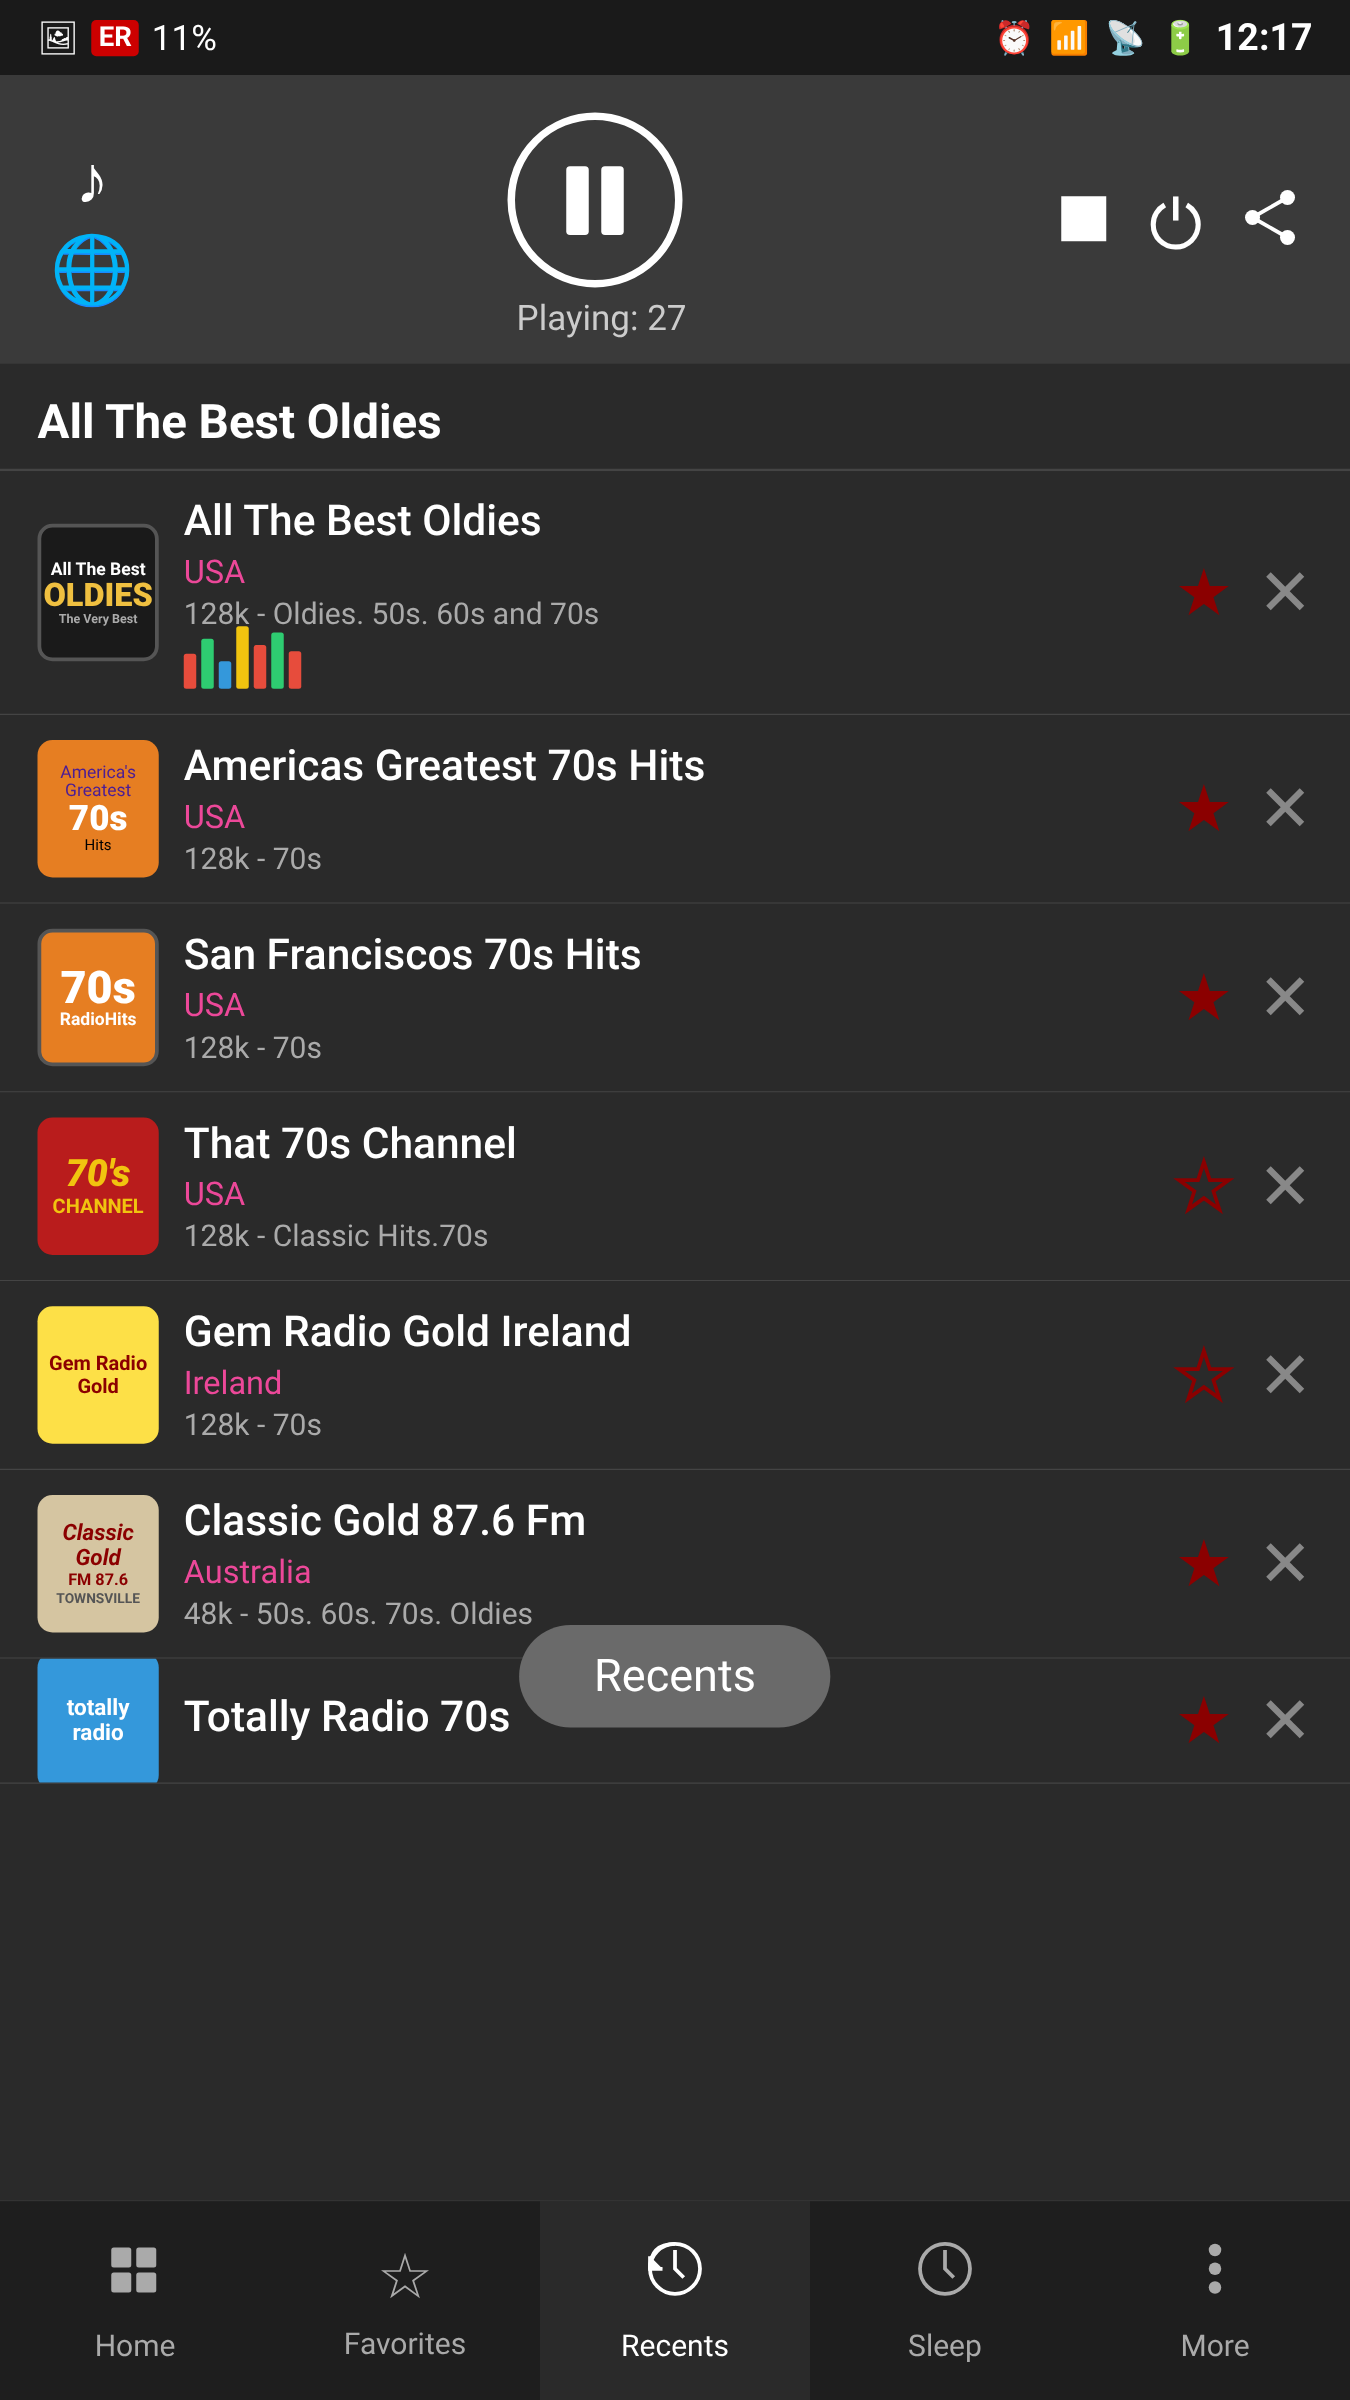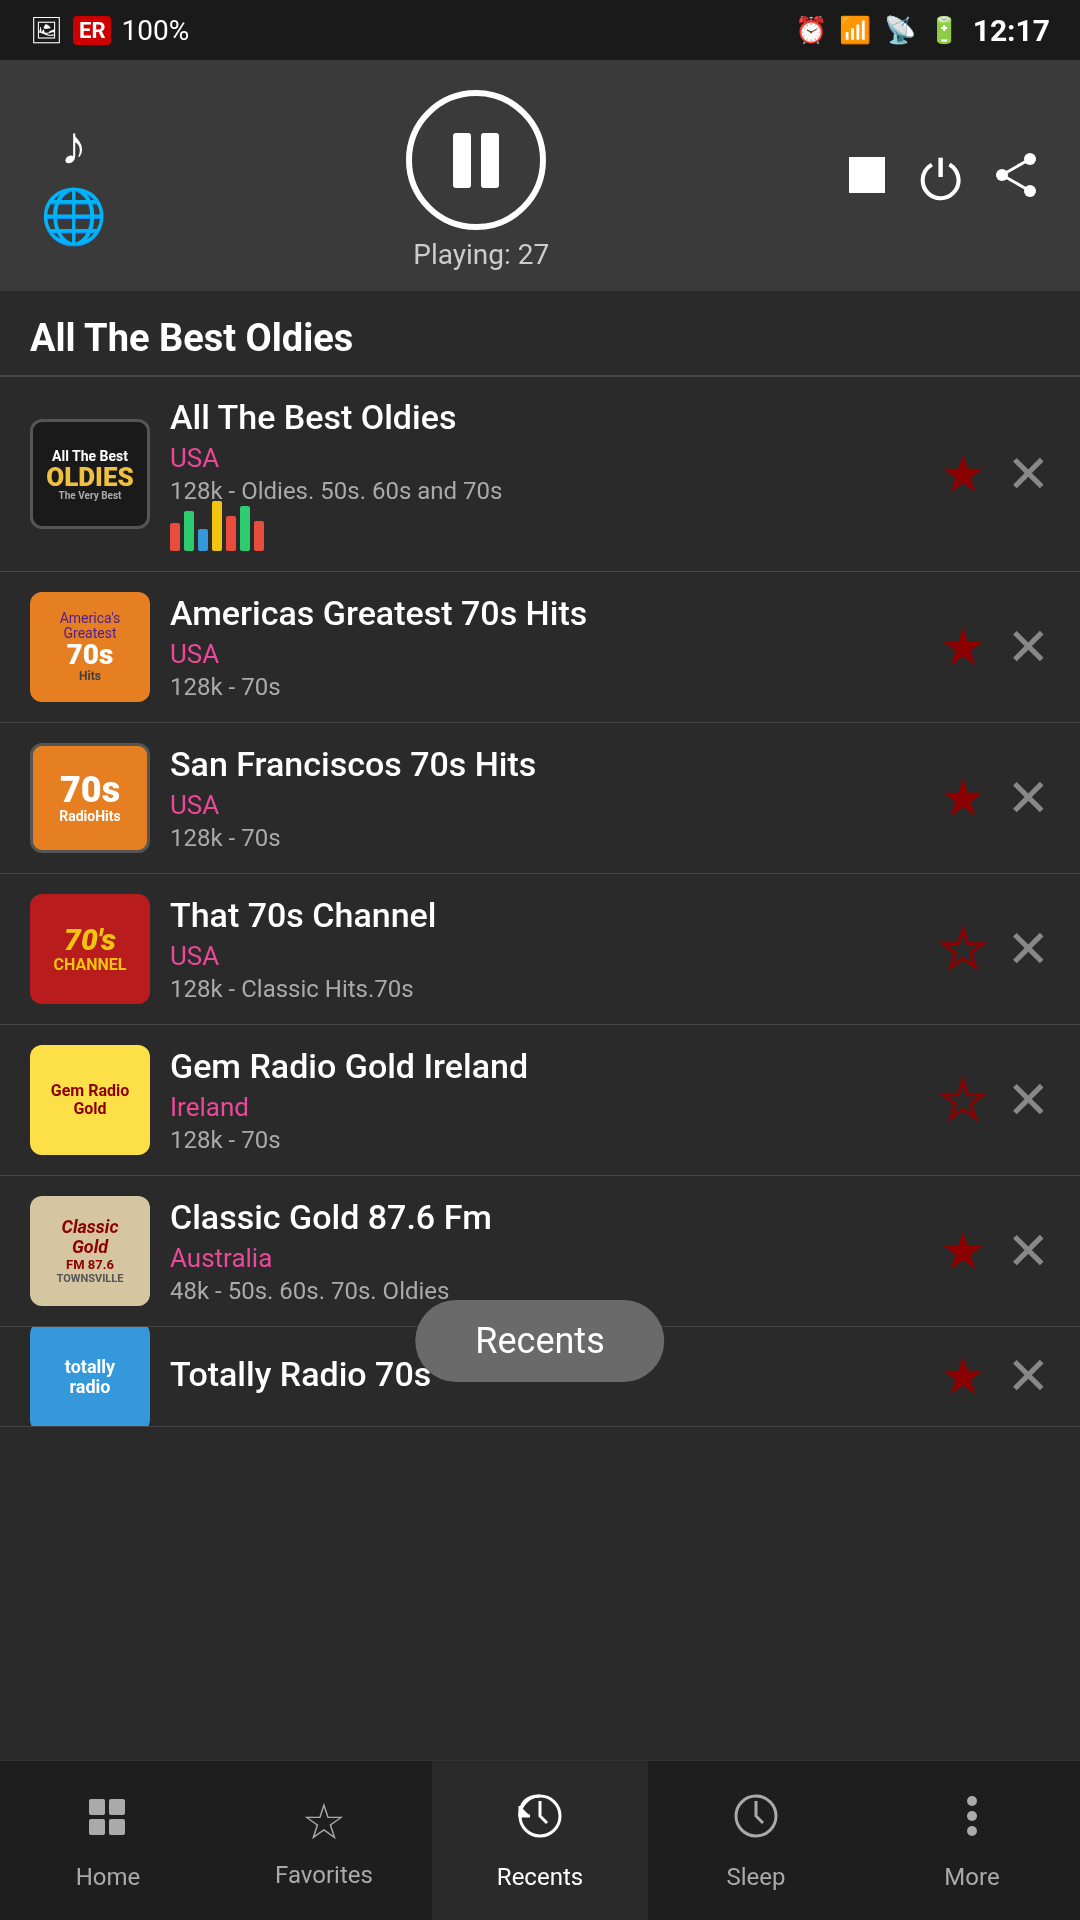--- a/index.html
+++ b/index.html
@@ -116,21 +116,21 @@
     }
     .radio-item {
       display: flex;
       align-items: center;
       padding: 20px 30px;
       border-bottom: 1px solid #444;
       gap: 20px;
       background: #2a2a2a;
     }
     .radio-logo {
-      width: 120px;
+      width: 97px;
       height: 110px;
       border-radius: 12px;
       flex-shrink: 0;
       display: flex;
       align-items: center;
       justify-content: center;
       overflow: hidden;
       font-size: 16px;
       font-weight: bold;
       text-align: center;
@@ -266,21 +266,21 @@
       color: #ffffff;
     }
   </style>
 </head>
 <body>
 
 <div class="status-bar">
   <div class="status-left">
     <span>🖼</span>
     <span style="font-size:22px;background:#c00;padding:2px 6px;border-radius:4px;color:#fff;font-weight:bold;">ER</span>
-    <span style="font-size:28px;">100%</span>
+    <span style="font-size:28px;">11%</span>
   </div>
   <div class="status-right">
     <span>⏰</span>
     <span>📶</span>
     <span>📡</span>
     <span>🔋</span>
     <span style="font-size:30px;font-weight:bold;">12:17</span>
   </div>
 </div>
 
@@ -355,21 +355,21 @@
       <span class="star-icon star-filled">★</span>
       <span class="close-icon">✕</span>
     </div>
   </div>
 
   <div class="radio-item">
     <div class="radio-logo logo-americas">
       <div style="text-align:center;padding:6px;">
         <div style="font-size:14px;color:#4c1d95;font-weight:normal;line-height:1.1;">America's<br>Greatest</div>
         <div style="font-size:28px;color:#fff;font-weight:900;line-height:1;">70s</div>
-        <div style="font-size:12px;color:#404040;font-weight:bold;">Hits</div>
+        <div style="font-size:12px;color:#000000;font-weight:normal;">Hits</div>
       </div>
     </div>
     <div class="radio-info">
       <div class="radio-name">Americas Greatest 70s Hits</div>
       <div class="radio-country">USA</div>
       <div class="radio-detail">128k - 70s</div>
     </div>
     <div class="radio-actions">
       <span class="star-icon star-filled">★</span>
       <span class="close-icon">✕</span>

